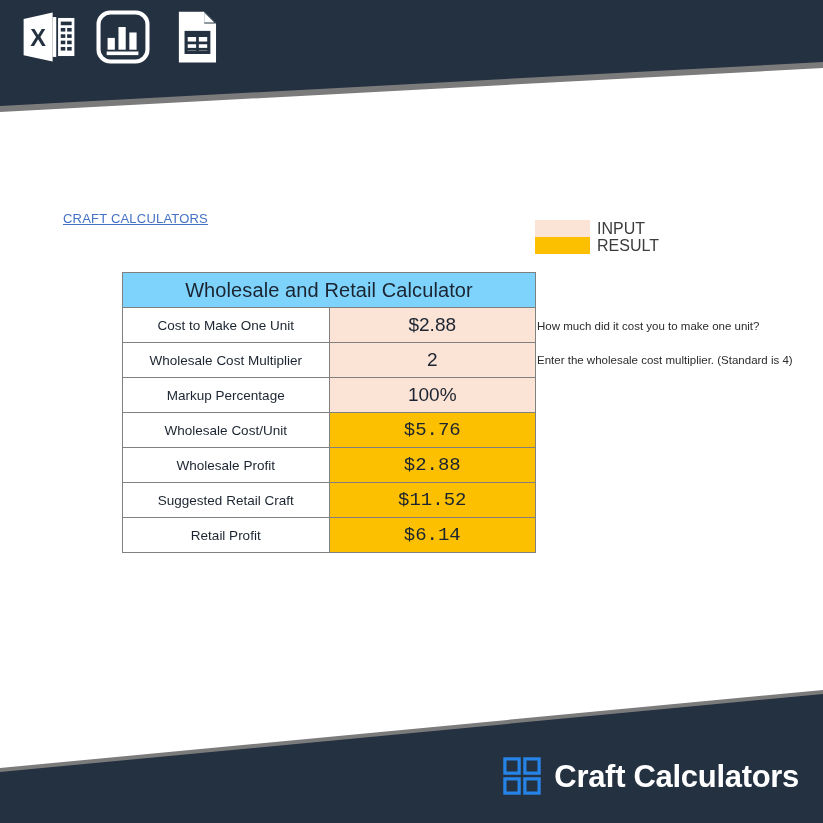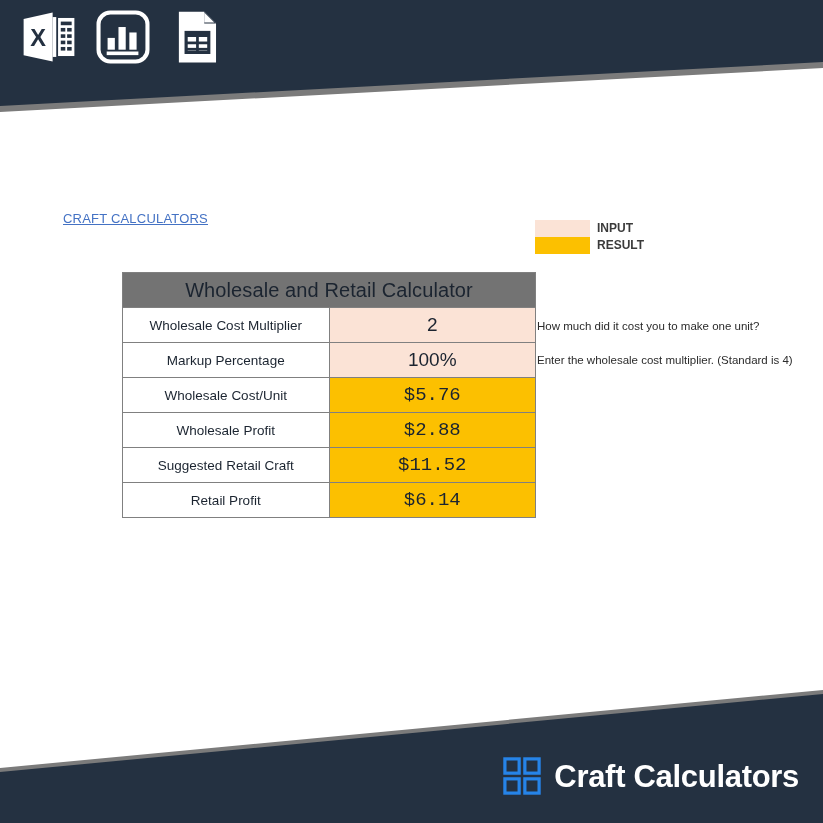--- a/index.html
+++ b/index.html
@@ -145,38 +145,37 @@
   .swatch.input  { background: #fbe3d6; }
   .swatch.result { background: #fcc000; }
   .legend-labels {
     margin-left: 7px;
     display: flex;
     flex-direction: column;
   }
   .legend-label {
     height: 17px;
     line-height: 17px;
-    font-size: 12px;
+    font-size: 16px;
     color: #3b3b3b;
     white-space: nowrap;
-    font-weight: bold;
   }
 
   
   .calc-wrap {
     position: absolute;
     left: 122px;
     top: 272px;
     z-index: 5;
   }
   table.calc {
     border-collapse: collapse;
     table-layout: fixed;
     width: 414px;
-    background: #737373;
+    background: #7dd3fc;
   }
   table.calc td {
     border: 1px solid #808080;
     height: 34px;
     padding: 0 6px;
     text-align: center;
     vertical-align: middle;
     color: #1b2430;
   }
   td.title-cell {
@@ -280,20 +279,24 @@
     </div>
   </div>
 
   <div class="calc-wrap">
     <table class="calc">
       <tbody>
         <tr>
           <td class="title-cell" colspan="2">Wholesale and Retail Calculator</td>
         </tr>
 
+        <tr>
+          <td class="label-cell">Cost to Make One Unit</td>
+          <td class="value-cell input">$2.88</td>
+        </tr>
 
         <tr>
           <td class="label-cell">Wholesale Cost Multiplier</td>
           <td class="value-cell input">2</td>
         </tr>
 
         <tr>
           <td class="label-cell">Markup Percentage</td>
           <td class="value-cell input">100%</td>
         </tr>

